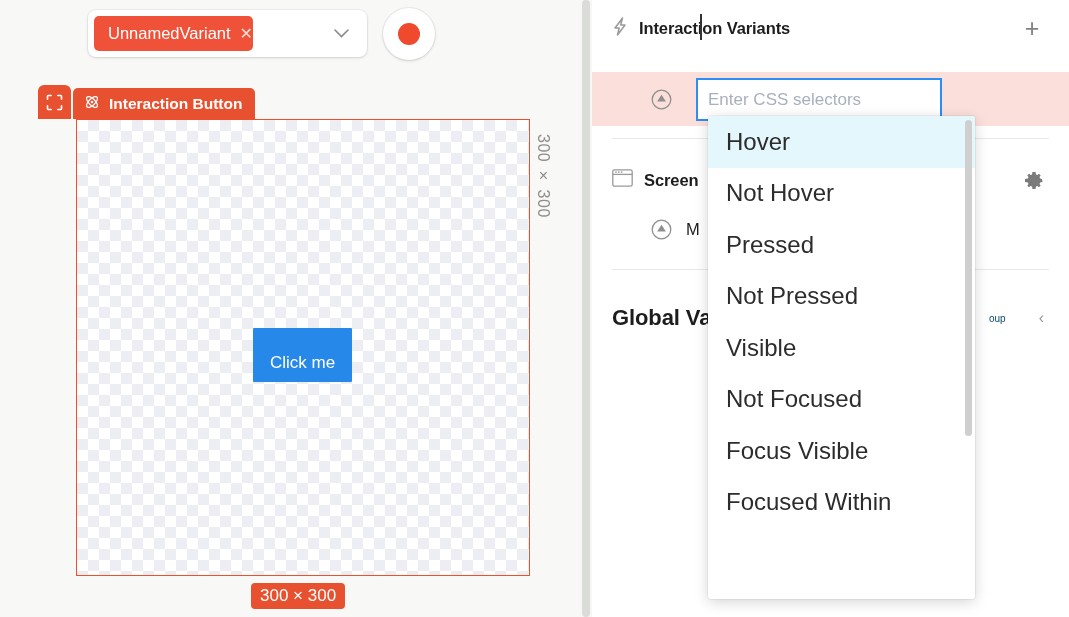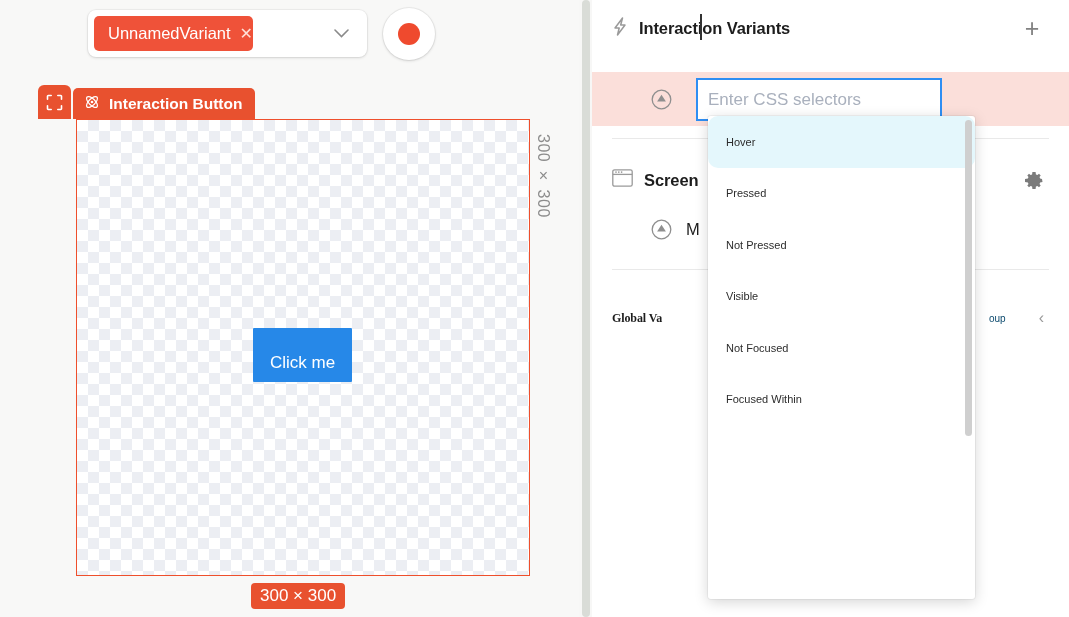--- a/index.html
+++ b/index.html
@@ -151,37 +151,37 @@
     position: absolute; left: 0; top: 206px; width: 477px; height: 46px;
     display: flex; align-items: center;
   }
   #screen-subrow .label {
     margin-left: 14px; font-size: 16.5px; color: #1d1d1d;
   }
   .divider {
     position: absolute; left: 20px; width: 437px; height: 1px; background: #e9e9e9;
   }
   #global-header { position: absolute; left: 0; top: 290px; width: 477px; }
-  #global-header .title { font-size: 12px; font-weight: bold; font-family: Liberation Serif, serif; }
+  #global-header .title { font-size: 22px; font-weight: bold; }
   #new-group-btn {
     font-size: 10px; color: #0c4a6e; margin-left: auto;
   }
   #group-collapse { color: #9a9a9a; font-size: 16px; margin-left: 22px; }
 
   
   #selector-dropdown {
     position: absolute; left: 708px; top: 116px;
     width: 267px; height: 483px;
     background: #ffffff; border-radius: 3px;
     box-shadow: 0 3px 14px rgba(0,0,0,.17), 0 0 0 1px rgba(0,0,0,.045);
     overflow: hidden;
   }
   .dropdown-item {
     height: 51.5px; display: flex; align-items: center;
-    padding-left: 18px; font-size: 11px; color: #2c2c2c; cursor: pointer; border-radius: 10px;
+    padding-left: 18px; font-size: 24px; color: #2c2c2c; cursor: pointer;
   }
   .dropdown-item.highlight { background: #e4f7fc; }
   #dropdown-scrollbar {
     position: absolute; right: 3px; top: 4px;
     width: 7px; height: 316px; background: #cfcfcf; border-radius: 4px;
   }
 </style>
 </head>
 <body>
 
@@ -305,22 +305,24 @@
     <div id="global-header" class="section-header">
       <span class="title">Global Va</span>
       <span id="new-group-btn">oup</span>
       <span id="group-collapse">‹</span>
     </div>
   </div>
 
   <div id="selector-dropdown">
     <div id="dropdown-list">
       <div class="dropdown-item highlight">Hover</div>
+      <div class="dropdown-item">Not Hover</div>
       <div class="dropdown-item">Pressed</div>
       <div class="dropdown-item">Not Pressed</div>
       <div class="dropdown-item">Visible</div>
       <div class="dropdown-item">Not Focused</div>
+      <div class="dropdown-item">Focus Visible</div>
       <div class="dropdown-item">Focused Within</div>
     </div>
     <div id="dropdown-scrollbar"></div>
   </div>
 
 </div>
 
 </body></html>

